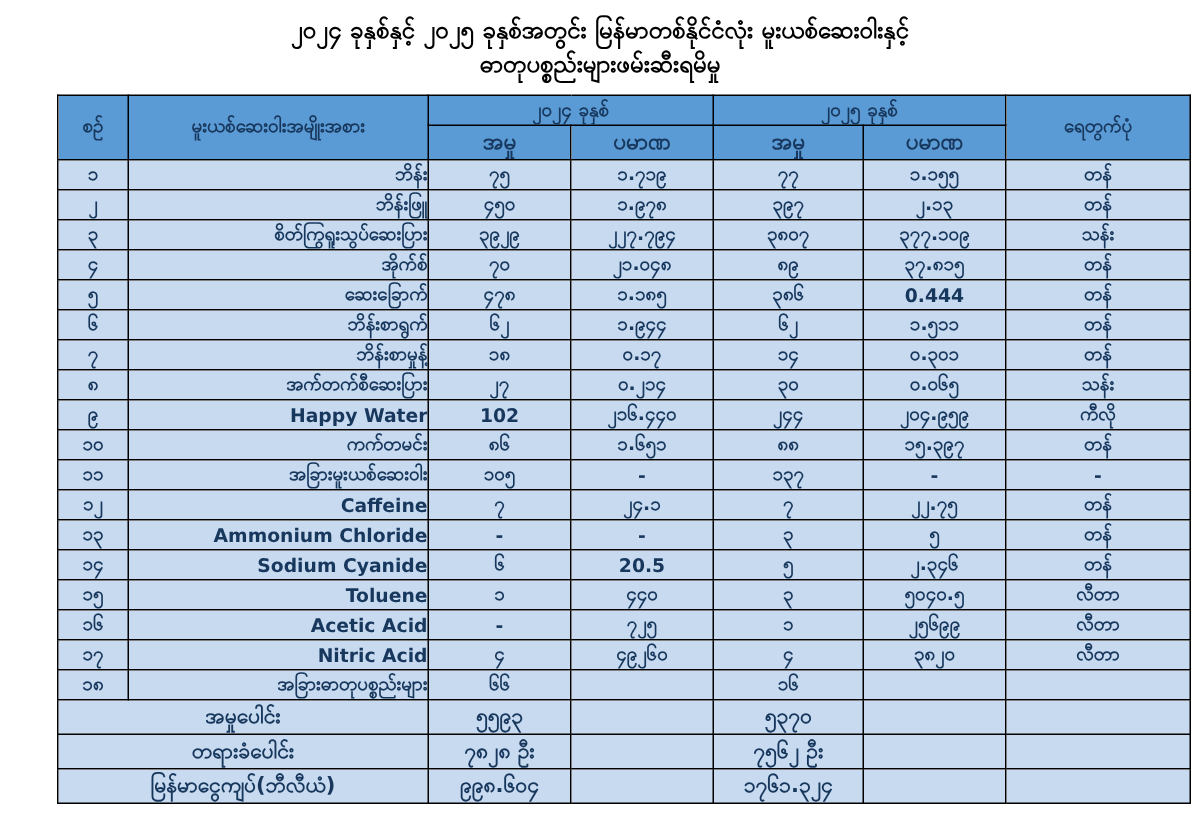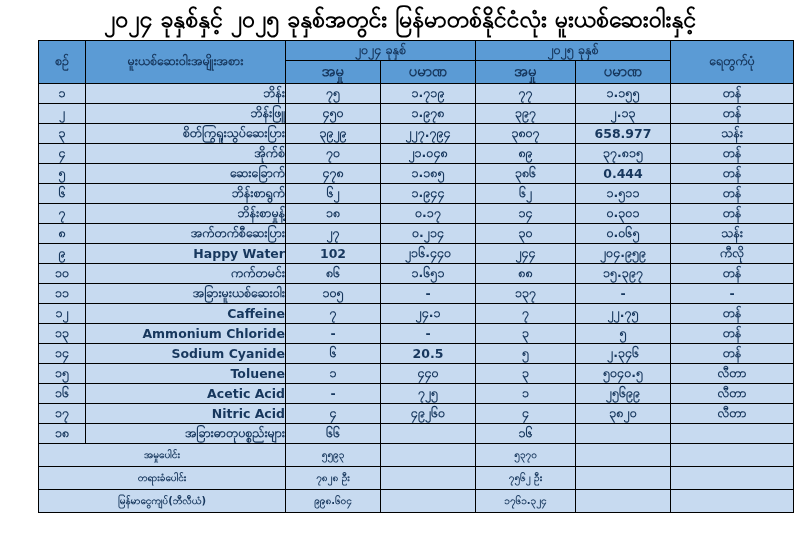--- a/index.html
+++ b/index.html
@@ -10,43 +10,44 @@
     --title:#000000;
   }
   html,body{margin:0;padding:0;}
   body{
     width:800px;height:550px;background:#ffffff;
     font-family:"DejaVu Sans","Liberation Sans",sans-serif;
   }
   .page{width:800px;height:550px;overflow:hidden;}
   .title{
     text-align:center;padding-top:8px;
-    font-size:23px;font-weight:bold;color:var(--title);line-height:23px;
+    font-size:16px;font-weight:bold;color:var(--title);line-height:23px;
   }
   table{
     border-collapse:collapse;table-layout:fixed;
     width:755px;margin:9px 0 16px 38px;
   }
   th,td{
     border:1px solid var(--border);
     overflow:hidden;white-space:nowrap;
     padding:0;color:var(--text);font-weight:bold;
   }
   thead th{background:var(--header-bg);height:19px;font-size:12.5px;}
   thead th.sub{font-size:15px;}
   tbody td{background:var(--cell-bg);height:19px;font-size:12.5px;text-align:center;}
   tbody td.name{text-align:right;padding-left:6px;}
-  tfoot td{background:var(--cell-bg);height:22px;font-size:10px;text-align:center;}
+  tfoot td{background:var(--cell-bg);height:22px;font-size:14px;text-align:center;}
 </style>
 </head>
 <body>
 
 <div class="page">
   <div class="title">
     <div>၂၀၂၄ ခုနှစ်နှင့် ၂၀၂၅ ခုနှစ်အတွင်း မြန်မာတစ်နိုင်ငံလုံး မူးယစ်ဆေးဝါးနှင့်</div>
+    <div>ဓာတုပစ္စည်းများဖမ်းဆီးရမိမှု</div>
   </div>
 
   <table>
     <colgroup>
       <col style="width:47px">
       <col style="width:200px">
       <col style="width:95px">
       <col style="width:95px">
       <col style="width:100px">
       <col style="width:95px">
@@ -85,21 +86,21 @@
           <td>၃၉၇</td>
           <td>၂.၁၃</td>
           <td>တန်</td>
         </tr>
         <tr>
           <td>၃</td>
           <td class="name">စိတ်ကြွရူးသွပ်ဆေးပြား</td>
           <td>၃၉၂၉</td>
           <td>၂၂၇.၇၉၄</td>
           <td>၃၈၀၇</td>
-          <td>658.977</td>
+          <td>၃၇၇.၁၀၉</td>
           <td>သန်း</td>
         </tr>
         <tr>
           <td>၄</td>
           <td class="name">အိုက်စ်</td>
           <td>၇၀</td>
           <td>၂၁.၀၄၈</td>
           <td>၈၉</td>
           <td>၃၇.၈၁၅</td>
           <td>တန်</td>

